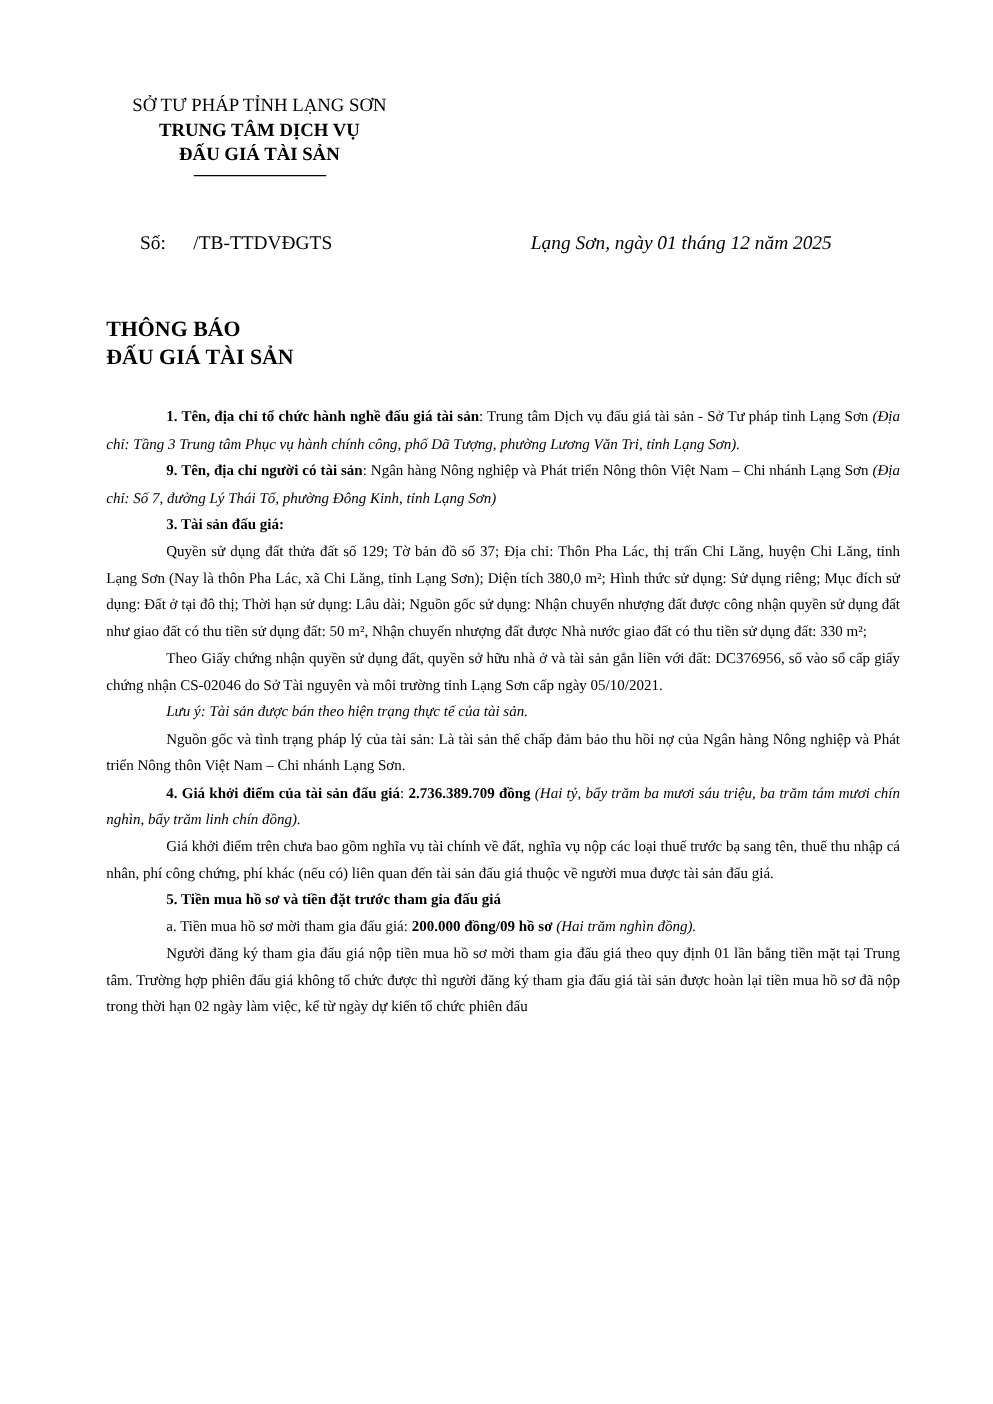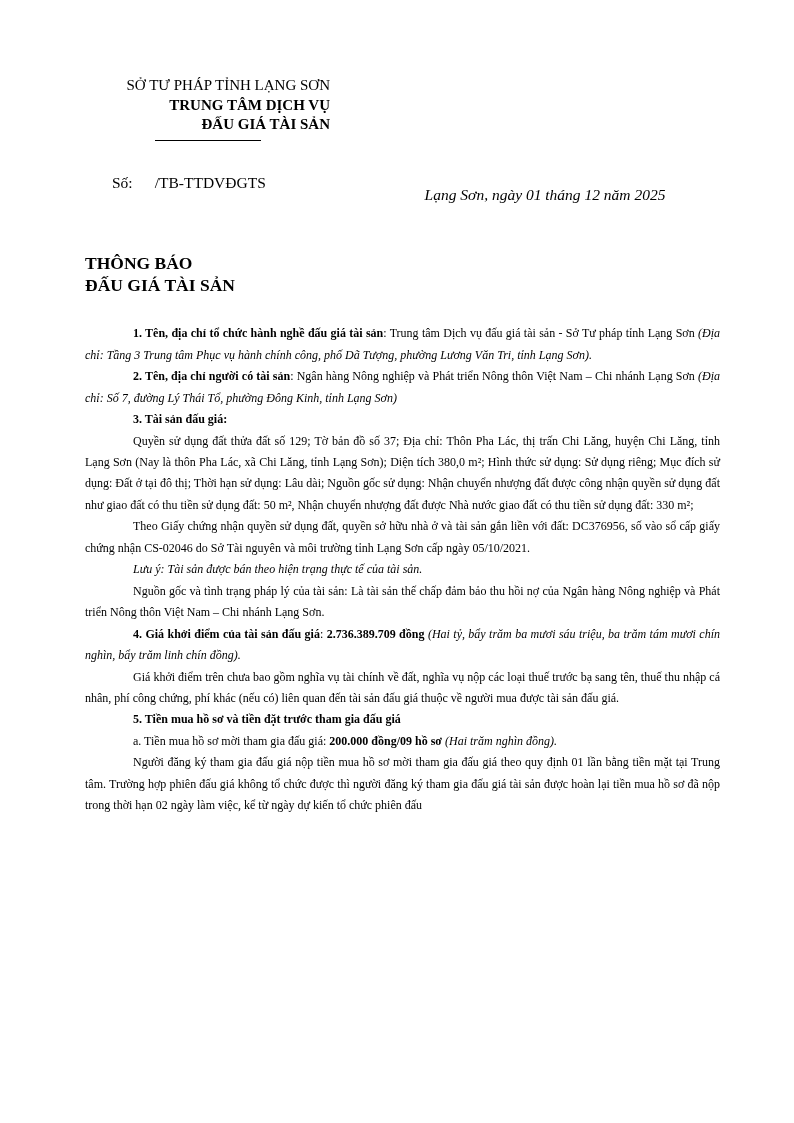--- a/index.html
+++ b/index.html
@@ -19,21 +19,21 @@
     overflow: hidden;
   }
   
   .header {
     display: flex;
     justify-content: space-between;
     align-items: flex-start;
   }
   .header-left {
     width: 245px;
-    text-align: right;
+    text-align: center;
     font-size: 15px;
     line-height: 19.7px;
     font-family: Liberation Serif, serif;
   }
   .header-right {
     width: 350px;
     text-align: center;
     font-size: 15.5px;
     line-height: 19.5px;
   }
@@ -41,21 +41,21 @@
   .rule {
     height: 0;
     border-top: 1.6px solid #000;
     margin: 5px auto 0 auto;
   }
   .rule-left  { width: 106px; }
   .rule-right { width: 162px; }
   .header-row2 {
     display: flex;
     justify-content: space-between;
-    align-items: center;
+    align-items: flex-end;
     margin-top: 20px;
     font-size: 15.5px;
     line-height: 20px;
   }
   .doc-number {
     width: 245px;
     text-align: left;
     padding-left: 27px;
     box-sizing: border-box;
   }
@@ -109,21 +109,21 @@
     <div class="date-line">Lạng Sơn, ngày 01 tháng 12 năm 2025</div>
   </div>
 
   <div class="doc-title">
     <div>THÔNG BÁO</div>
     <div>ĐẤU GIÁ TÀI SẢN</div>
   </div>
 
   <div class="doc-body" id="doc-body">
       <p class="para"><span class="seg-b">1. Tên, địa chỉ tổ chức hành nghề đấu giá tài sản</span><span class="seg-r">: Trung tâm Dịch vụ đấu giá tài sản - Sở Tư pháp tỉnh Lạng Sơn </span><span class="seg-i">(Địa chỉ: Tầng 3 Trung tâm Phục vụ hành chính công, phố Dã Tượng, phường Lương Văn Tri, tỉnh Lạng Sơn).</span></p>
-      <p class="para"><span class="seg-b">2. Tên, địa chỉ người có tài sản</span><span class="seg-r">: Ngân hàng Nông nghiệp và Phát triển Nông thôn Việt Nam – Chi nhánh Lạng Sơn </span><span class="seg-i">(Địa chỉ: Số 7, đường Lý Thái Tổ, phường Đông Kinh, tỉnh Lạng Sơn)</span></p>
+      <p class="para"><span class="seg-b">9. Tên, địa chỉ người có tài sản</span><span class="seg-r">: Ngân hàng Nông nghiệp và Phát triển Nông thôn Việt Nam – Chi nhánh Lạng Sơn </span><span class="seg-i">(Địa chỉ: Số 7, đường Lý Thái Tổ, phường Đông Kinh, tỉnh Lạng Sơn)</span></p>
       <p class="para"><span class="seg-b">3. Tài sản đấu giá:</span></p>
       <p class="para"><span class="seg-r">Quyền sử dụng đất thửa đất số 129; Tờ bản đồ số 37; Địa chỉ: Thôn Pha Lác, thị trấn Chi Lăng, huyện Chi Lăng, tỉnh Lạng Sơn (Nay là thôn Pha Lác, xã Chi Lăng, tỉnh Lạng Sơn); Diện tích 380,0 m²; Hình thức sử dụng: Sử dụng riêng; Mục đích sử dụng: Đất ở tại đô thị; Thời hạn sử dụng: Lâu dài; Nguồn gốc sử dụng: Nhận chuyển nhượng đất được công nhận quyền sử dụng đất như giao đất có thu tiền sử dụng đất: 50 m², Nhận chuyển nhượng đất được Nhà nước giao đất có thu tiền sử dụng đất: 330 m²;</span></p>
       <p class="para"><span class="seg-r">Theo Giấy chứng nhận quyền sử dụng đất, quyền sở hữu nhà ở và tài sản gắn liền với đất: DC376956, số vào sổ cấp giấy chứng nhận CS-02046 do Sở Tài nguyên và môi trường tỉnh Lạng Sơn cấp ngày 05/10/2021.</span></p>
       <p class="para"><span class="seg-i">Lưu ý: Tài sản được bán theo hiện trạng thực tế của tài sản.</span></p>
       <p class="para"><span class="seg-r">Nguồn gốc và tình trạng pháp lý của tài sản: Là tài sản thế chấp đảm bảo thu hồi nợ của Ngân hàng Nông nghiệp và Phát triển Nông thôn Việt Nam – Chi nhánh Lạng Sơn.</span></p>
       <p class="para"><span class="seg-b">4. Giá khởi điểm của tài sản đấu giá</span><span class="seg-r">: </span><span class="seg-b">2.736.389.709 đồng</span><span class="seg-r"> </span><span class="seg-i">(Hai tỷ, bẩy trăm ba mươi sáu triệu, ba trăm tám mươi chín nghìn, bẩy trăm linh chín đồng).</span></p>
       <p class="para"><span class="seg-r">Giá khởi điểm trên chưa bao gồm nghĩa vụ tài chính về đất, nghĩa vụ nộp các loại thuế trước bạ sang tên, thuế thu nhập cá nhân, phí công chứng, phí khác (nếu có) liên quan đến tài sản đấu giá thuộc về người mua được tài sản đấu giá.</span></p>
       <p class="para"><span class="seg-b">5. Tiền mua hồ sơ và tiền đặt trước tham gia đấu giá</span></p>
       <p class="para"><span class="seg-r">a. Tiền mua hồ sơ mời tham gia đấu giá: </span><span class="seg-b">200.000 đồng/09 hồ sơ</span><span class="seg-r"> </span><span class="seg-i">(Hai trăm nghìn đồng).</span></p>
       <p class="para"><span class="seg-r">Người đăng ký tham gia đấu giá nộp tiền mua hồ sơ mời tham gia đấu giá theo quy định 01 lần bằng tiền mặt tại Trung tâm. Trường hợp phiên đấu giá không tổ chức được thì người đăng ký tham gia đấu giá tài sản được hoàn lại tiền mua hồ sơ đã nộp trong thời hạn 02 ngày làm việc, kể từ ngày dự kiến tổ chức phiên đấu</span></p>

